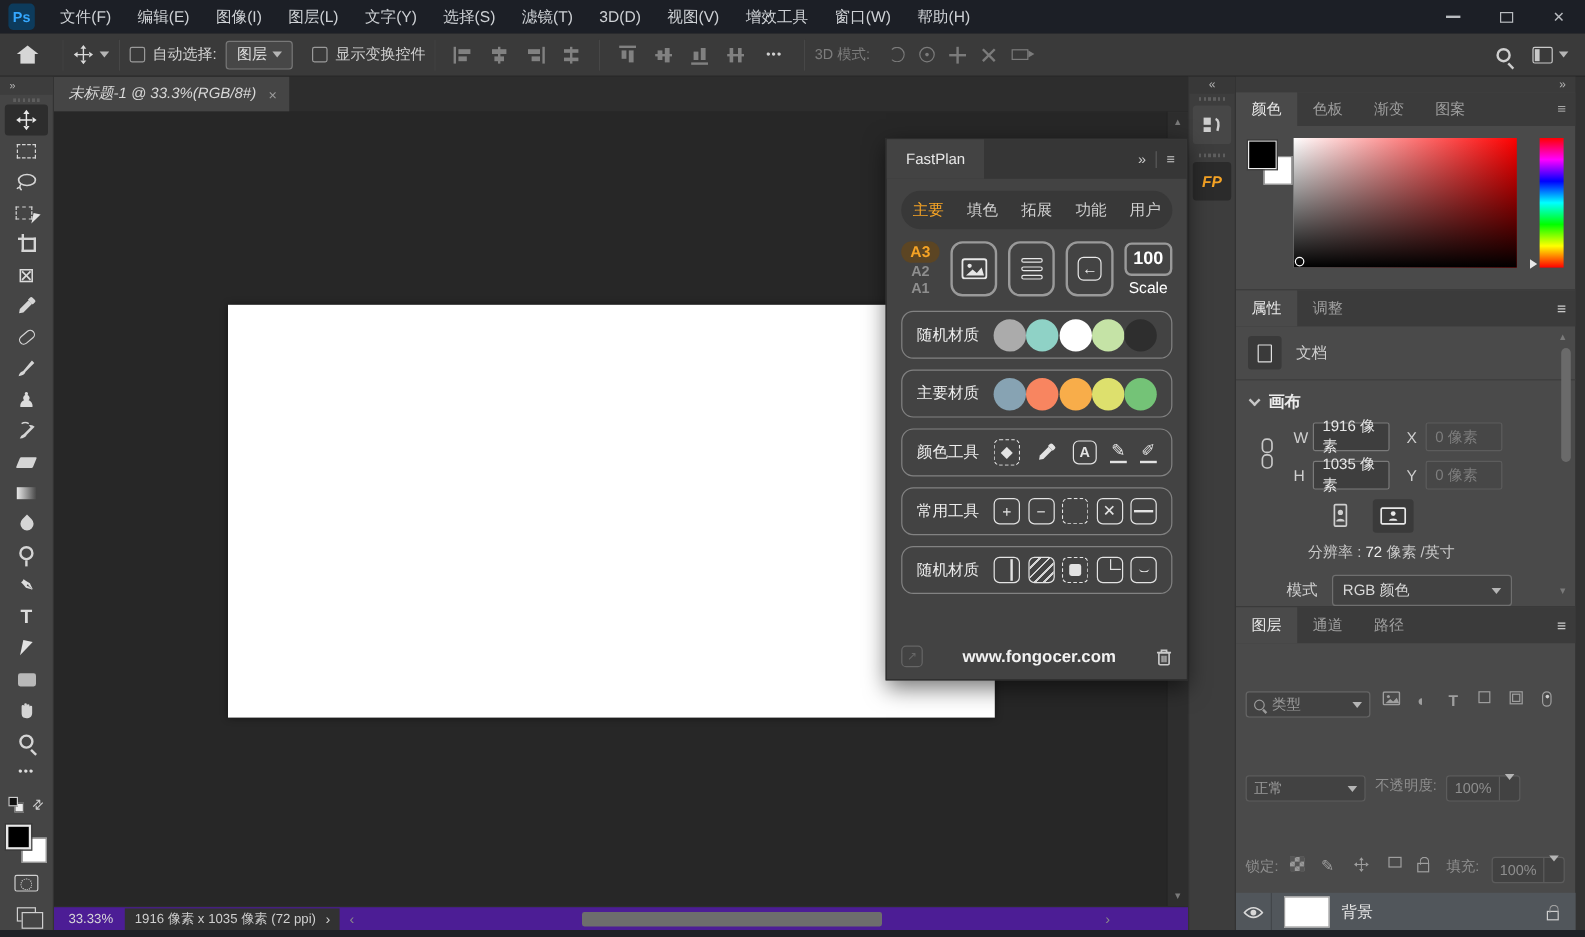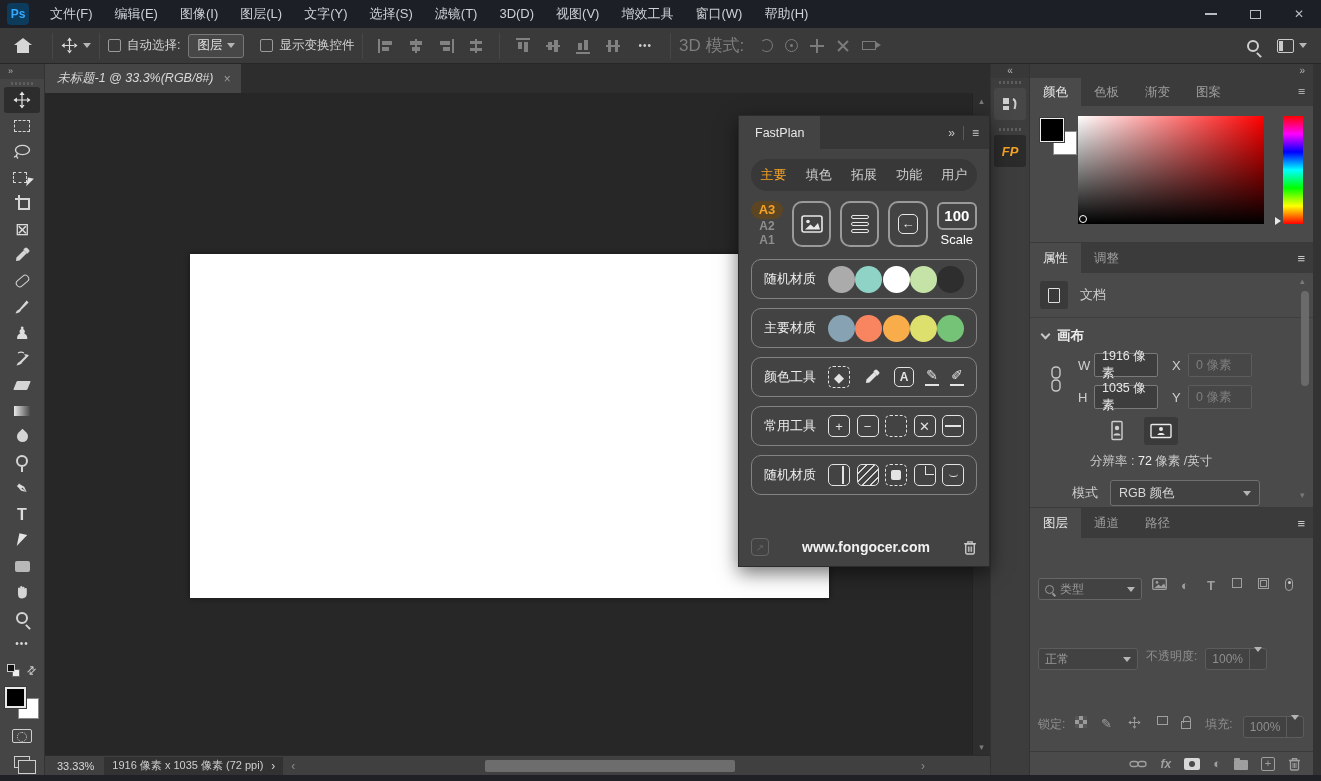--- a/index.html
+++ b/index.html
@@ -26,21 +26,21 @@
   .cb { width:13px; height:13px; border:1px solid #9a9a9a; border-radius:2px; background:transparent; display:inline-block; margin-right:6px; flex:none; }
   .ob-label { font-size:12.5px; color:#d2d2d2; display:flex; align-items:center; }
   .ob-select { display:flex; align-items:center; height:24px; background:#474747; border:1px solid #787878; border-radius:3px; padding:0 8px; margin-left:8px; font-size:12.5px; color:#e0e0e0; }
   .ic-al { width:16px; height:14px; background-repeat:no-repeat; margin:0 7px; opacity:.55; }
   .al-left  { background-image:linear-gradient(#bbb,#bbb),linear-gradient(#bbb,#bbb),linear-gradient(#bbb,#bbb); background-position:0 0,4px 2px,4px 8px; background-size:2px 14px,10px 4px,7px 4px; }
   .al-ctr   { background-image:linear-gradient(#bbb,#bbb),linear-gradient(#bbb,#bbb),linear-gradient(#bbb,#bbb); background-position:7px 0,2px 2px,4px 8px; background-size:2px 14px,12px 4px,8px 4px; }
   .al-right { background-image:linear-gradient(#bbb,#bbb),linear-gradient(#bbb,#bbb),linear-gradient(#bbb,#bbb); background-position:14px 0,2px 2px,5px 8px; background-size:2px 14px,10px 4px,7px 4px; }
   .al-dist  { background-image:linear-gradient(#bbb,#bbb),linear-gradient(#bbb,#bbb),linear-gradient(#bbb,#bbb); background-position:2px 2px,2px 9px,7px 0; background-size:12px 3px,12px 3px,2px 14px; }
   .rot90 { transform:rotate(90deg); }
   .ob-more { font-size:10px; letter-spacing:1px; color:#cfcfcf; margin:0 10px; }
-  .ob-dim { color:#7d7d7d; font-size:17px; margin-right:10px; }
+  .ob-dim { color:#7d7d7d; font-size:12px; margin-right:10px; }
   .d3 { display:inline-block; margin:0 6px; opacity:.5; }
   .d3-orbit { width:13px; height:13px; border:1.5px solid #bbb; border-radius:50%; border-left-color:transparent; }
   .d3-roll { width:13px; height:13px; border:1.5px solid #bbb; border-radius:50%; position:relative; }
   .d3-roll:after { content:""; position:absolute; left:3.5px; top:3.5px; width:3px; height:3px; background:#bbb; border-radius:50%; }
   .d3-pan { width:14px; height:14px; background:linear-gradient(#bbb,#bbb) 6px 0/2px 14px no-repeat,linear-gradient(#bbb,#bbb) 0 6px/14px 2px no-repeat; }
   .d3-slide { width:14px; height:14px; background:linear-gradient(#bbb,#bbb) 6px 0/2px 14px no-repeat,linear-gradient(#bbb,#bbb) 0 6px/14px 2px no-repeat; transform:rotate(45deg); }
   .d3-cam { width:14px; height:9px; border:1.5px solid #bbb; position:relative; }
   .d3-cam:after { content:""; position:absolute; right:-6px; top:0; border-top:3px solid transparent; border-bottom:3px solid transparent; border-left:5px solid #bbb; }
   .i-search { position:relative; width:12px; height:12px; border:2px solid #cfcfcf; border-radius:50%; display:inline-block; }
   .i-search:after { content:""; position:absolute; left:9px; top:10px; width:2px; height:6px; background:#cfcfcf; transform:rotate(-45deg); }
@@ -86,21 +86,21 @@
 
   
   .docarea { width:945px; display:flex; flex-direction:column; position:relative; }
   .tabbar { height:29px; background:#2d2d2d; display:flex; align-items:stretch;font-style:italic; }
   .doc-tab { background:#454545; display:flex; align-items:center; padding:0 10px 0 12px; font-size:12.5px; color:#d8d8d8; }
   .doc-tab .x { margin-left:10px; color:#9b9b9b; font-size:12px; }
   .viewport { flex:1; position:relative; background:#272727; }
   .canvas { position:absolute; left:145px; top:161px; width:639px; height:344px; background:#ffffff; box-shadow:0 0 6px rgba(0,0,0,.45); }
   .vscroll { position:absolute; right:0; top:0; bottom:0; width:18px; background:#2e2e2e; border-left:1px solid #242424; display:flex; flex-direction:column; justify-content:space-between; align-items:center; }
   .sarrow { color:#7a7a7a; font-size:9px; padding:3px 0; }
-  .statusbar { height:20px; background:#404040; border-top:1px solid #2c2c2c; display:flex; align-items:center; font-size:11px; color:#d8d8d8; position:relative;text-align:right; }
+  .statusbar { height:20px; background:#4c1d95; border-top:1px solid #2c2c2c; display:flex; align-items:center; font-size:11px; color:#d8d8d8; position:relative;text-align:right; }
   .status-zoom { margin:0 10px 0 12px; }
   .status-dims { background:#323232; padding:1.5px 8px; color:#cfcfcf; display:flex; align-items:center; gap:8px; }
   .status-arr { color:#cfcfcf; font-size:12px; }
   .status-arr.dim { color:#8a8a8a; margin-left:8px; }
   .hthumb { position:absolute; left:440px; top:4px; width:250px; height:12px; background:#6d6d6d; border-radius:2px; }
   .hsarrow { position:absolute; right:65px; top:3px; color:#8a8a8a; font-size:12px; }
 
   
   .icondock { width:40px; background:#3d3d3d; border-left:1px solid #333; border-right:1px solid #333; display:flex; flex-direction:column; align-items:center; }
   .dock-head { width:100%; height:14px; background:#383838; color:#b5b5b5; font-size:10px; line-height:13px; text-align:center; }
@@ -615,20 +615,31 @@
               <span class="sq-o" style="width:11px;height:9px"></span>
             </span>
           <span class="padlock"></span>
           <span class="dimtxt" style="margin-left:4px">填充:</span>
           <span class="pct-box">
             <span class="v">100%</span>
             <span class="d"></span>
               <span class="c"><span class="dtri"></span></span>
           </span>
         </div>
+        <div class="layer-row">
+          <span class="eye-cell">
+            <svg width="17" height="11" viewBox="0 0 17 11">
+                <path d="M1 5.5 Q8.5 -2.5 16 5.5 Q8.5 13.5 1 5.5 Z" fill="none" stroke="#d8d8d8" stroke-width="1.3"></path>
+                <circle cx="8.5" cy="5.5" r="2.4" fill="#d8d8d8"></circle>
+              </svg>
+          </span>
+          <span class="lthumb"></span>
+          <span class="lname">背景</span>
+          <span class="padlock lpad" style="border-color:#cfcfcf"></span>
+        </div>
         <div class="layers-spacer"></div>
         <div class="layers-footer">
           <svg width="18" height="10" viewBox="0 0 18 10">
               <rect x="1" y="2.5" width="8" height="5" rx="2.5" fill="none" stroke="#9f9f9f" stroke-width="1.3"></rect>
               <rect x="9" y="2.5" width="8" height="5" rx="2.5" fill="none" stroke="#9f9f9f" stroke-width="1.3"></rect>
             </svg>
           <span class="fx">fx</span>
           <span class="maskic"></span>
           <span class="fic" style="width:auto">◐</span>
           <span class="folder"></span>

